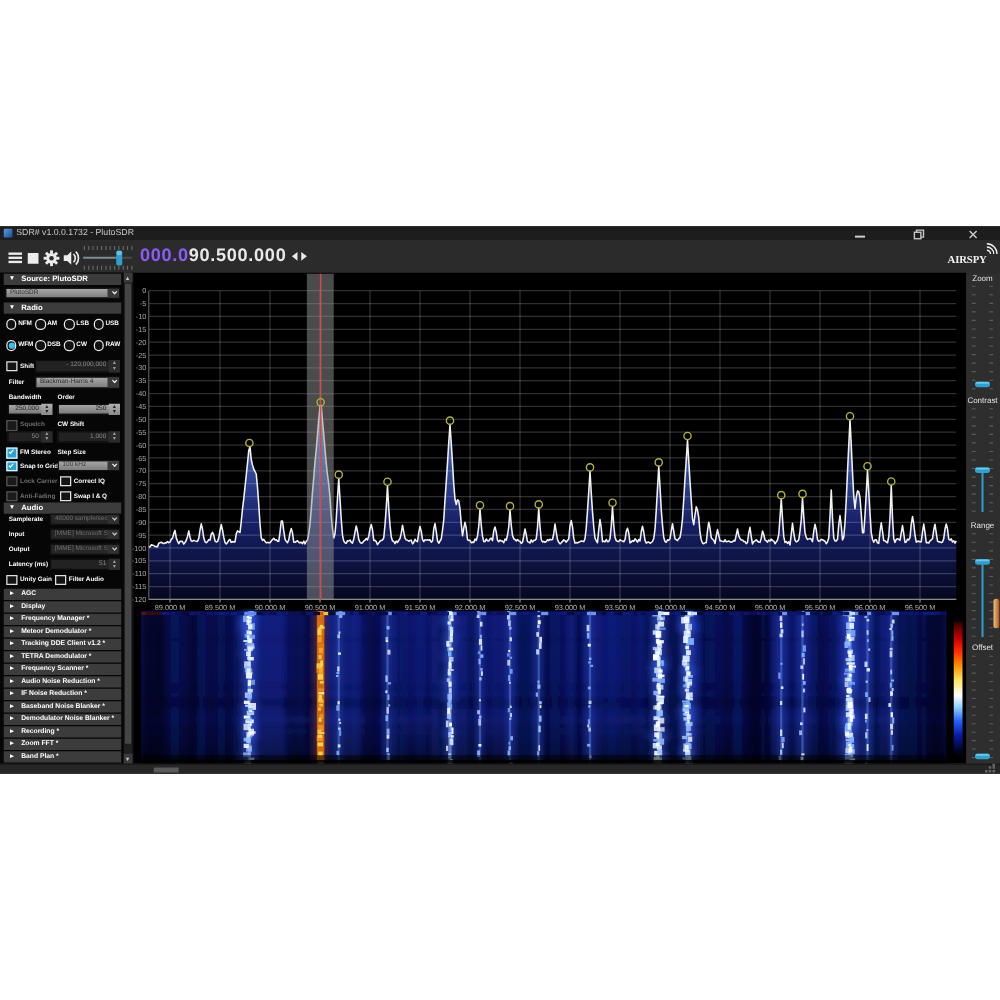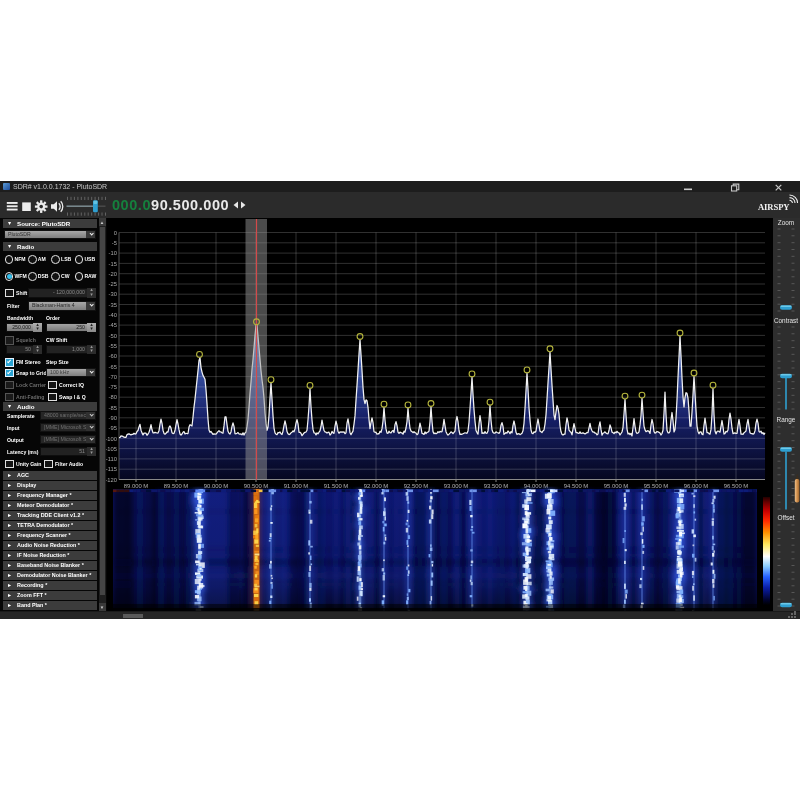--- a/index.html
+++ b/index.html
@@ -64,21 +64,21 @@
         <line x1="105.5" y1="4.8" x2="105.5" y2="8.0"></line>
         <line x1="105.5" y1="20.5" x2="105.5" y2="23.7"></line>
       </g>
       <line x1="66.5" y1="14.2" x2="93.5" y2="14.2" stroke="#7d8d92" stroke-width="1.5"></line>
       <line x1="97.5" y1="14.2" x2="105.5" y2="14.2" stroke="#4a4a4a" stroke-width="1.5"></line>
       <rect x="93" y="8.3" width="4.8" height="12" rx="1.2" fill="#2f9fd0"></rect>
       <rect x="93.4" y="8.7" width="4" height="3.2" rx="1" fill="#63c2e2"></rect>
       <polygon points="238,9.5 238,16.5 233.5,13" fill="#e8e8e8"></polygon>
       <polygon points="241,9.5 241,16.5 245.5,13" fill="#e8e8e8"></polygon>
     </svg>
-<div style="position:absolute;left:112px;top:196.5px;font-size:14.5px;font-weight:bold;letter-spacing:0.55px;color:#e9e9e9;font-family:'Liberation Sans',sans-serif;white-space:nowrap"><span style="color:#15803d">000.0</span>90.500.000</div>
+<div style="position:absolute;left:112px;top:196.5px;font-size:14.5px;font-weight:bold;letter-spacing:0.55px;color:#e9e9e9;font-family:'Liberation Sans',sans-serif;white-space:nowrap"><span style="color:#8b5cf6">000.0</span>90.500.000</div>
 <svg width="52" height="26" viewBox="0 0 52 26" style="position:absolute;left:754px;top:190px">
       <text x="4" y="20" style="font-family:'Liberation Serif',serif;font-weight:bold;font-size:8.6px;letter-spacing:-0.1px" fill="#f2f2f2">AIRSPY</text>
       <g fill="none" stroke="#f2f2f2" stroke-width="1.05">
         <path d="M35.5 10.2 A2.9 2.9 0 0 1 38.4 13.1"></path>
         <path d="M35.5 7.6 A5.5 5.5 0 0 1 41.0 13.1"></path>
         <path d="M35.5 5.0 A8.1 8.1 0 0 1 43.6 13.1"></path>
       </g>
     </svg>
 <div style="position:absolute;left:0;top:218px;width:107px;height:393px;background:#060606"></div>
 <div style="position:absolute;left:3px;top:219.00px;width:94px;height:9px;background:#3c3c3c;color:#fff;font-size:6.2px;font-weight:bold;line-height:9.5px">

